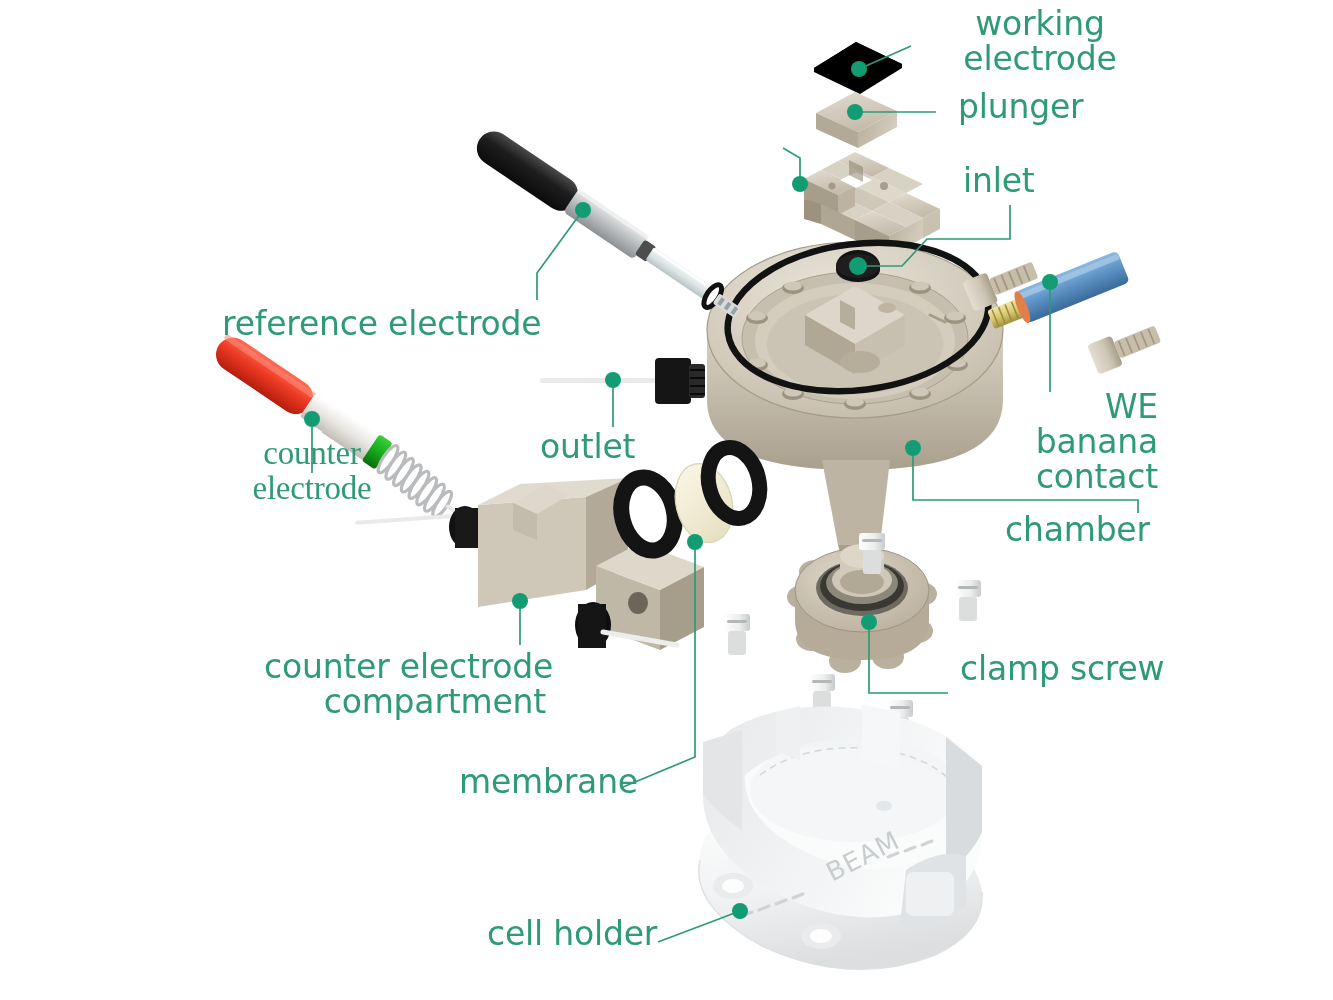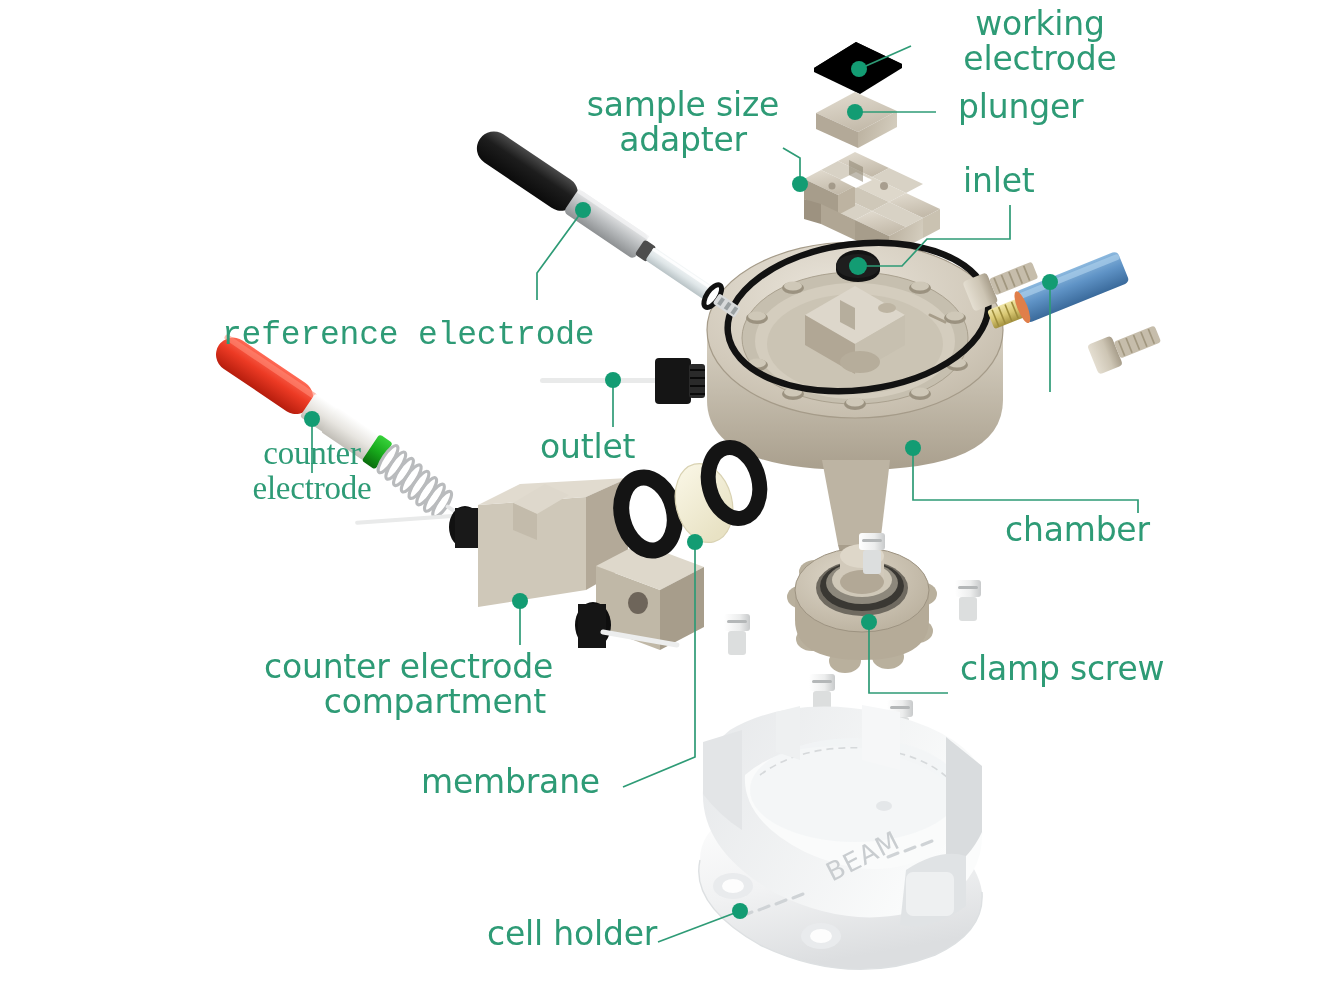--- a/index.html
+++ b/index.html
@@ -444,38 +444,39 @@
       <circle cx="740" cy="911" r="8"></circle>
     </g>
   </svg>
 
   <div id="labels">
     <div class="lbl c" style="left:920px;top:7px;width:240px;">working
 electrode</div>
 
     <div class="lbl" style="left:958px;top:90px;">plunger</div>
 
-    <div class="lbl c" style="left:560px;top:88px;width:246px;">sample size
-adapter</div>
 
     <div class="lbl" style="left:963px;top:164px;text-align:right;">inlet</div>
 
-    <div class="lbl" style="left:222px;top:319px;font-family:Liberation Mono, monospace;">reference electrode</div>
+    <div class="lbl" style="left:222px;top:307px;">reference electrode</div>
 
     <div class="lbl" style="left:540px;top:430px;">outlet</div>
 
+    <div class="lbl r" style="left:900px;top:390px;width:258px;">WE
+banana
+contact</div>
 
     <div class="lbl" style="left:1005px;top:513px;text-align:right;">chamber</div>
 
     <div class="lbl c" style="left:182px;top:436px;width:260px;font-family:Liberation Serif, serif;">counter
 electrode</div>
 
     <div class="lbl r" style="left:264px;top:650px;width:282px;">counter electrode
 compartment</div>
 
-    <div class="lbl" style="left:421px;top:765px;text-align:right;">membrane</div>
+    <div class="lbl" style="left:459px;top:765px;text-align:right;">membrane</div>
 
     <div class="lbl" style="left:960px;top:652px;">clamp screw</div>
 
     <div class="lbl" style="left:487px;top:917px;">cell holder</div>
   </div>
 
 </div>
 
 </body></html>

